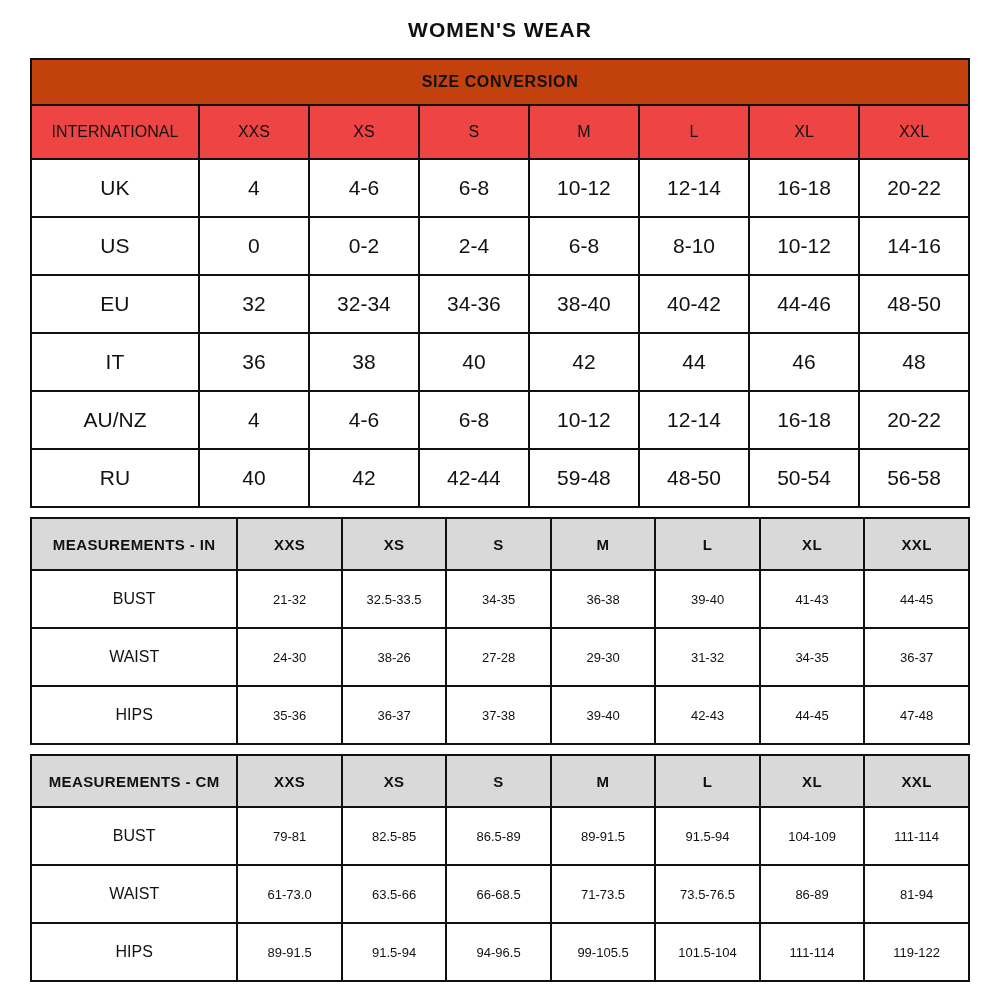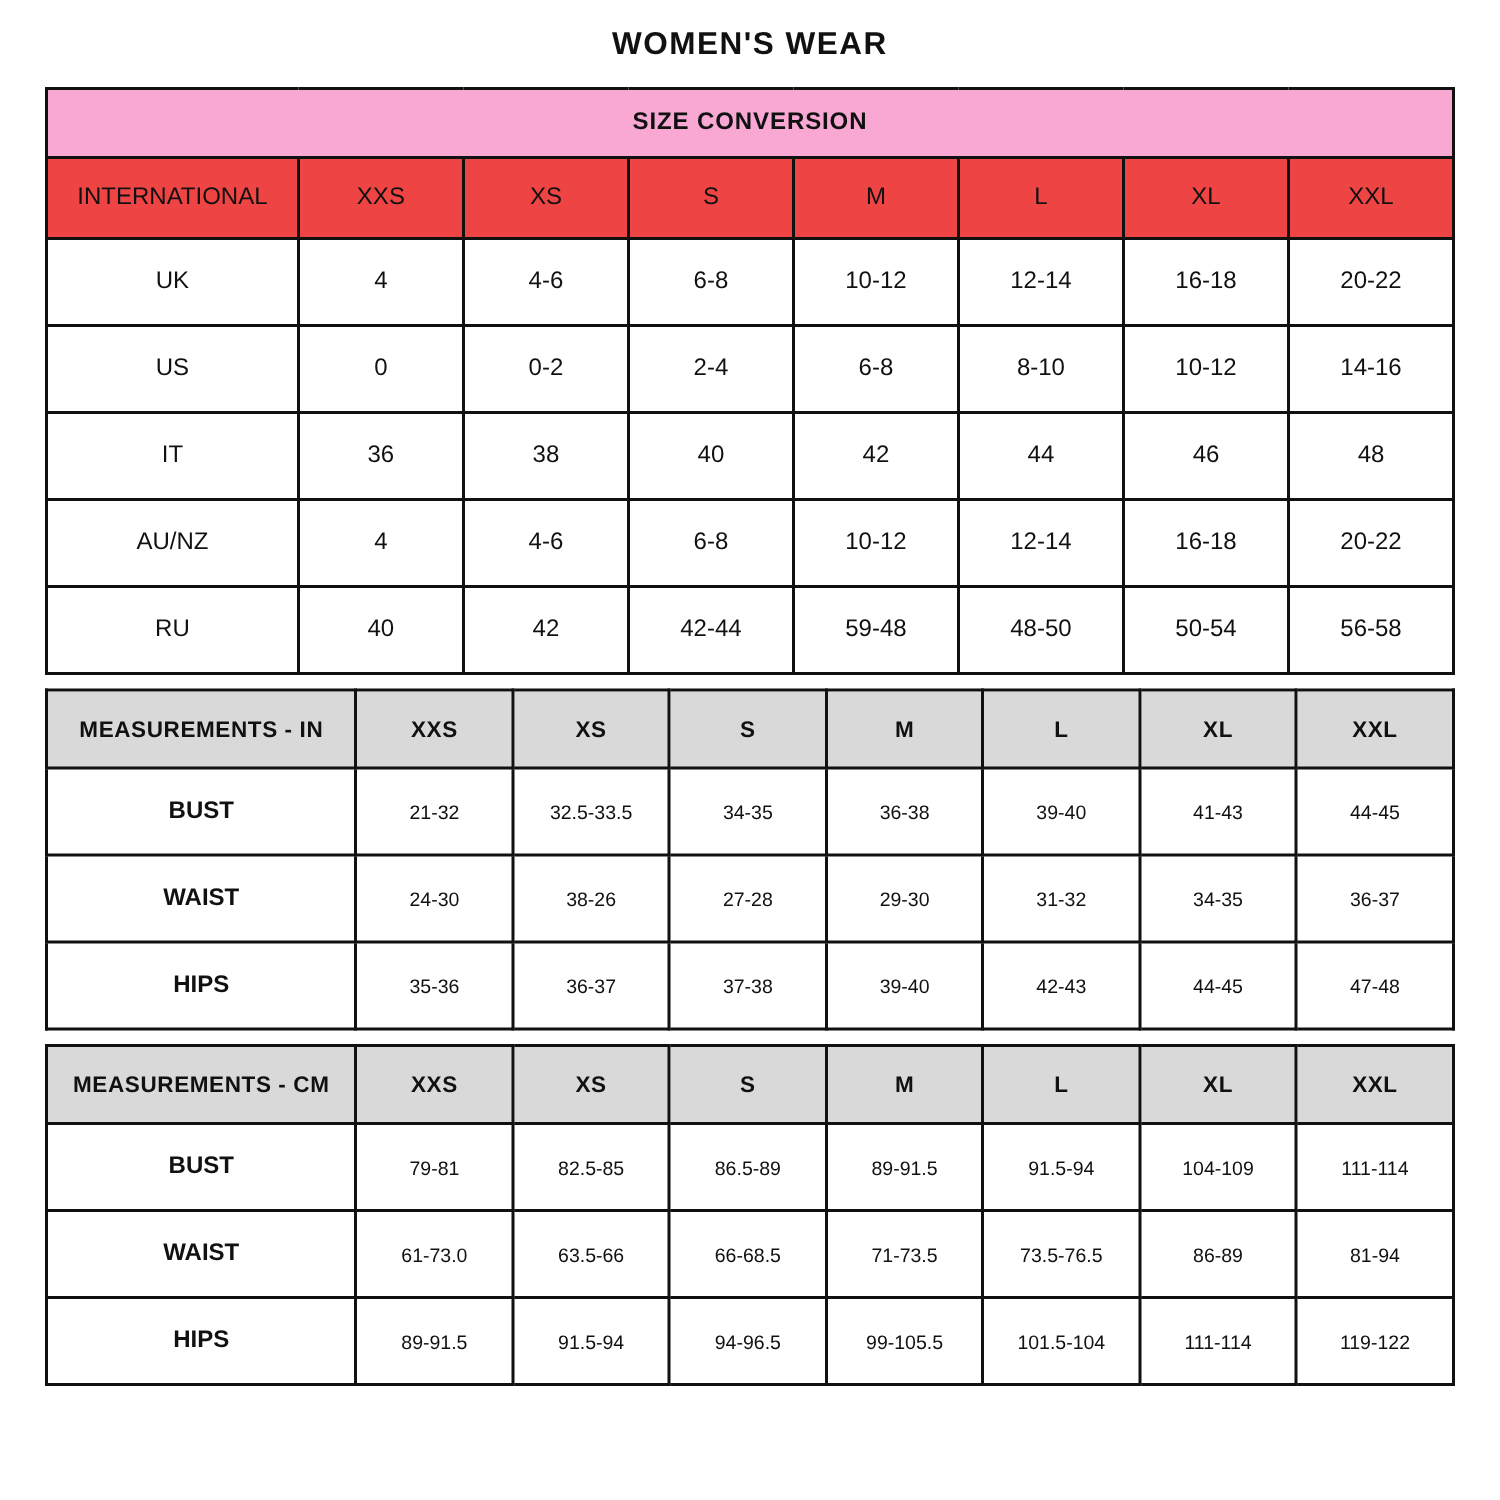--- a/index.html
+++ b/index.html
@@ -30,47 +30,47 @@
   th,td{
     border:2px solid #111111;
     text-align:center;
     vertical-align:middle;
     font-weight:400;
     padding:0 4px;
     overflow:hidden;
   }
   
   .caption-cell{
-    background:#f9a8d4;
+    background:#c2410c;
     font-weight:700;
     font-size:16px;
     letter-spacing:0.6px;
     height:44px;
   }
   .sc-header-row th{
     height:52px;
     font-size:16px;
     font-weight:500;
     background:#ef4444;
   }
   .sc-body tr th, .sc-body tr td{
     height:56px;
-    font-size:16px;
+    font-size:21px;
   }
   
   .m-header th{
     background:#d9d9d9;
     font-weight:700;
     font-size:15px;
     letter-spacing:0.4px;
     height:50px;
   }
   .m-body th.row-label{
     font-size:16px;
-    font-weight:700;
+    font-weight:400;
     height:56px;
   }
   .m-body td{
     font-size:13px;
     height:56px;
   }
 </style>
 </head>
 <body>
 
@@ -119,20 +119,30 @@
           <th class="row-label">US</th>
           <td>0</td>
           <td>0-2</td>
           <td>2-4</td>
           <td>6-8</td>
           <td>8-10</td>
           <td>10-12</td>
           <td>14-16</td>
         </tr>
         <tr>
+          <th class="row-label">EU</th>
+          <td>32</td>
+          <td>32-34</td>
+          <td>34-36</td>
+          <td>38-40</td>
+          <td>40-42</td>
+          <td>44-46</td>
+          <td>48-50</td>
+        </tr>
+        <tr>
           <th class="row-label">IT</th>
           <td>36</td>
           <td>38</td>
           <td>40</td>
           <td>42</td>
           <td>44</td>
           <td>46</td>
           <td>48</td>
         </tr>
         <tr>

